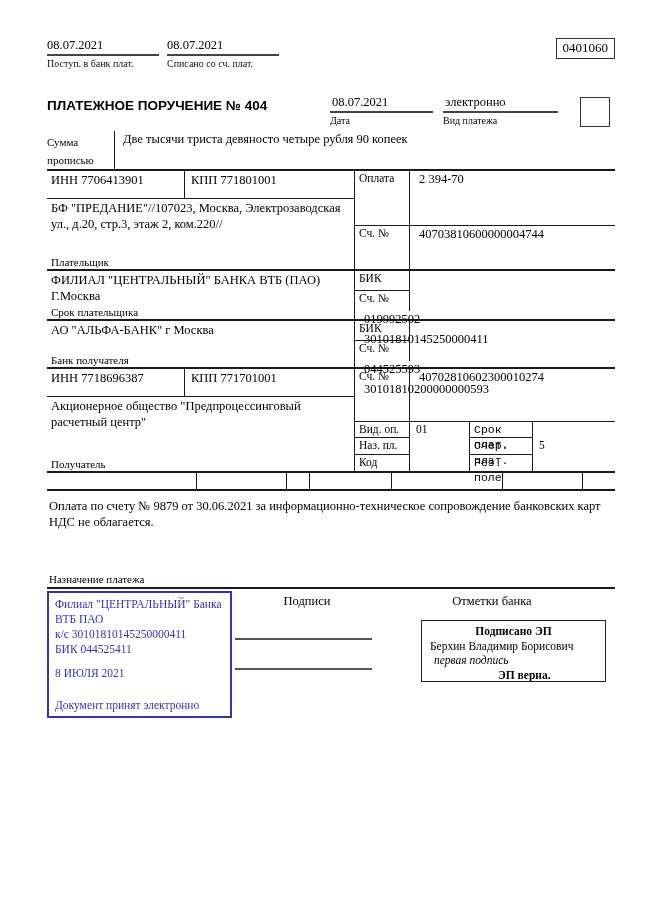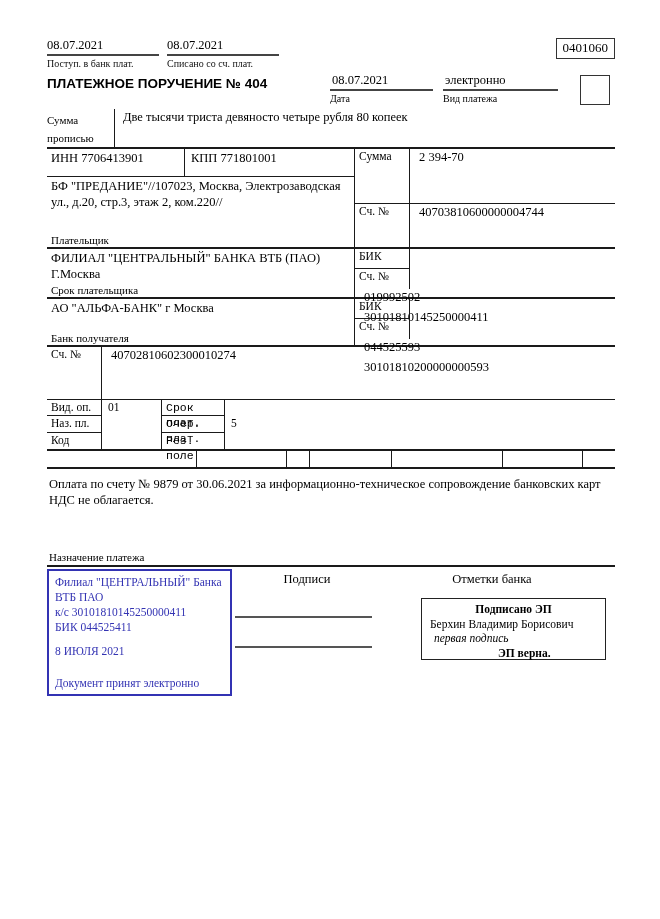--- a/index.html
+++ b/index.html
@@ -12,21 +12,21 @@
   .content { position:absolute; left:47px; top:38px; width:568px; }
 
   
   .top-row { display:flex; align-items:flex-start; height:32px; }
   .ufield { margin-right:8px; }
   .ufield .uval { width:112px; padding:0 2px 1px 0; border-bottom:2px solid #444; }
   .ufield .ulbl { font-size:10px; padding-top:2px; color:#111; }
   .form-code-box { margin-left:auto; border:1.5px solid #333; padding:1px 6px 2px; font-size:13px; }
 
   
-  .title-row { display:flex; align-items:flex-start; margin-top:3px; height:32px;justify-content:center; }
+  .title-row { display:flex; align-items:flex-start; margin-top:25px; height:32px;justify-content:center; }
   .pp-title { width:283px; font-family:"Liberation Sans", sans-serif; font-weight:bold; font-size:13.5px; padding-top:3px; }
   .ug { margin-right:10px; }
   .ug .uval { min-height:17px; padding:0 2px 1px; border-bottom:2px solid #444; }
   .ug .ulbl { font-size:10px; padding-top:2px; }
   .ug-date .uval { width:103px; }
   .ug-kind .uval { width:115px; }
   .kind-box { margin-left:auto; margin-right:5px; margin-top:2px; width:30px; height:30px; border:1.5px solid #333; }
 
   
   .aw-row { display:flex; margin-top:4px; min-height:40px; border-bottom:2px solid #1a1a1a; }
@@ -131,37 +131,37 @@
       </div>
       <div class="ug ug-kind">
         <div class="uval">электронно</div>
         <div class="ulbl">Вид платежа</div>
       </div>
       <div class="kind-box"></div>
     </div>
 
     <div class="aw-row">
       <div class="aw-label">Сумма прописью</div>
-      <div class="aw-value">Две тысячи триста девяносто четыре рубля 80 копеек</div>
+      <div class="aw-value">Две тысячи триста девяносто четыре рубля 90 копеек</div>
     </div>
 
     <div class="sect s1">
       <div class="s-left">
         <div class="innrow">
           <div class="cell-inn">ИНН 7706413901</div>
           <div class="cell-kpp">КПП 771801001</div>
         </div>
         <div class="namebox">
           <div>БФ "ПРЕДАНИЕ"//107023, Москва, Электрозаводская ул., д.20, стр.3, этаж 2, ком.220//</div>
           <div class="mini-label">Плательщик</div>
         </div>
       </div>
       <div class="s-right">
         <div class="r-row r-top">
-          <div class="lblcell">Сумма</div>
+          <div class="lblcell">Оплата</div>
           <div class="valcell">2 394-70</div>
         </div>
         <div class="r-row r-bot">
           <div class="lblcell">Сч. №</div>
           <div class="valcell">40703810600000004744</div>
         </div>
       </div>
     </div>
 
     <div class="sect s2">
@@ -196,20 +196,30 @@
           <div class="lc">Сч. №</div>
         </div>
         <div class="valcol">
           <div class="vc" style="height:20px">044525593</div>
           <div class="vc">30101810200000000593</div>
         </div>
       </div>
     </div>
 
     <div class="sect s4">
+      <div class="s-left">
+        <div class="innrow">
+          <div class="cell-inn">ИНН 7718696387</div>
+          <div class="cell-kpp">КПП 771701001</div>
+        </div>
+        <div class="namebox">
+          <div>Акционерное общество "Предпроцессинговый расчетный центр"</div>
+          <div class="mini-label">Получатель</div>
+        </div>
+      </div>
       <div class="s-right">
         <div class="r-row acct-row">
           <div class="lblcell">Сч. №</div>
           <div class="valcell">40702810602300010274</div>
         </div>
         <div class="mini-grid">
           <div class="mg-c1">
             <div class="mg-cell">Вид. оп.</div>
             <div class="mg-cell">Наз. пл.</div>
             <div class="mg-cell">Код</div>

